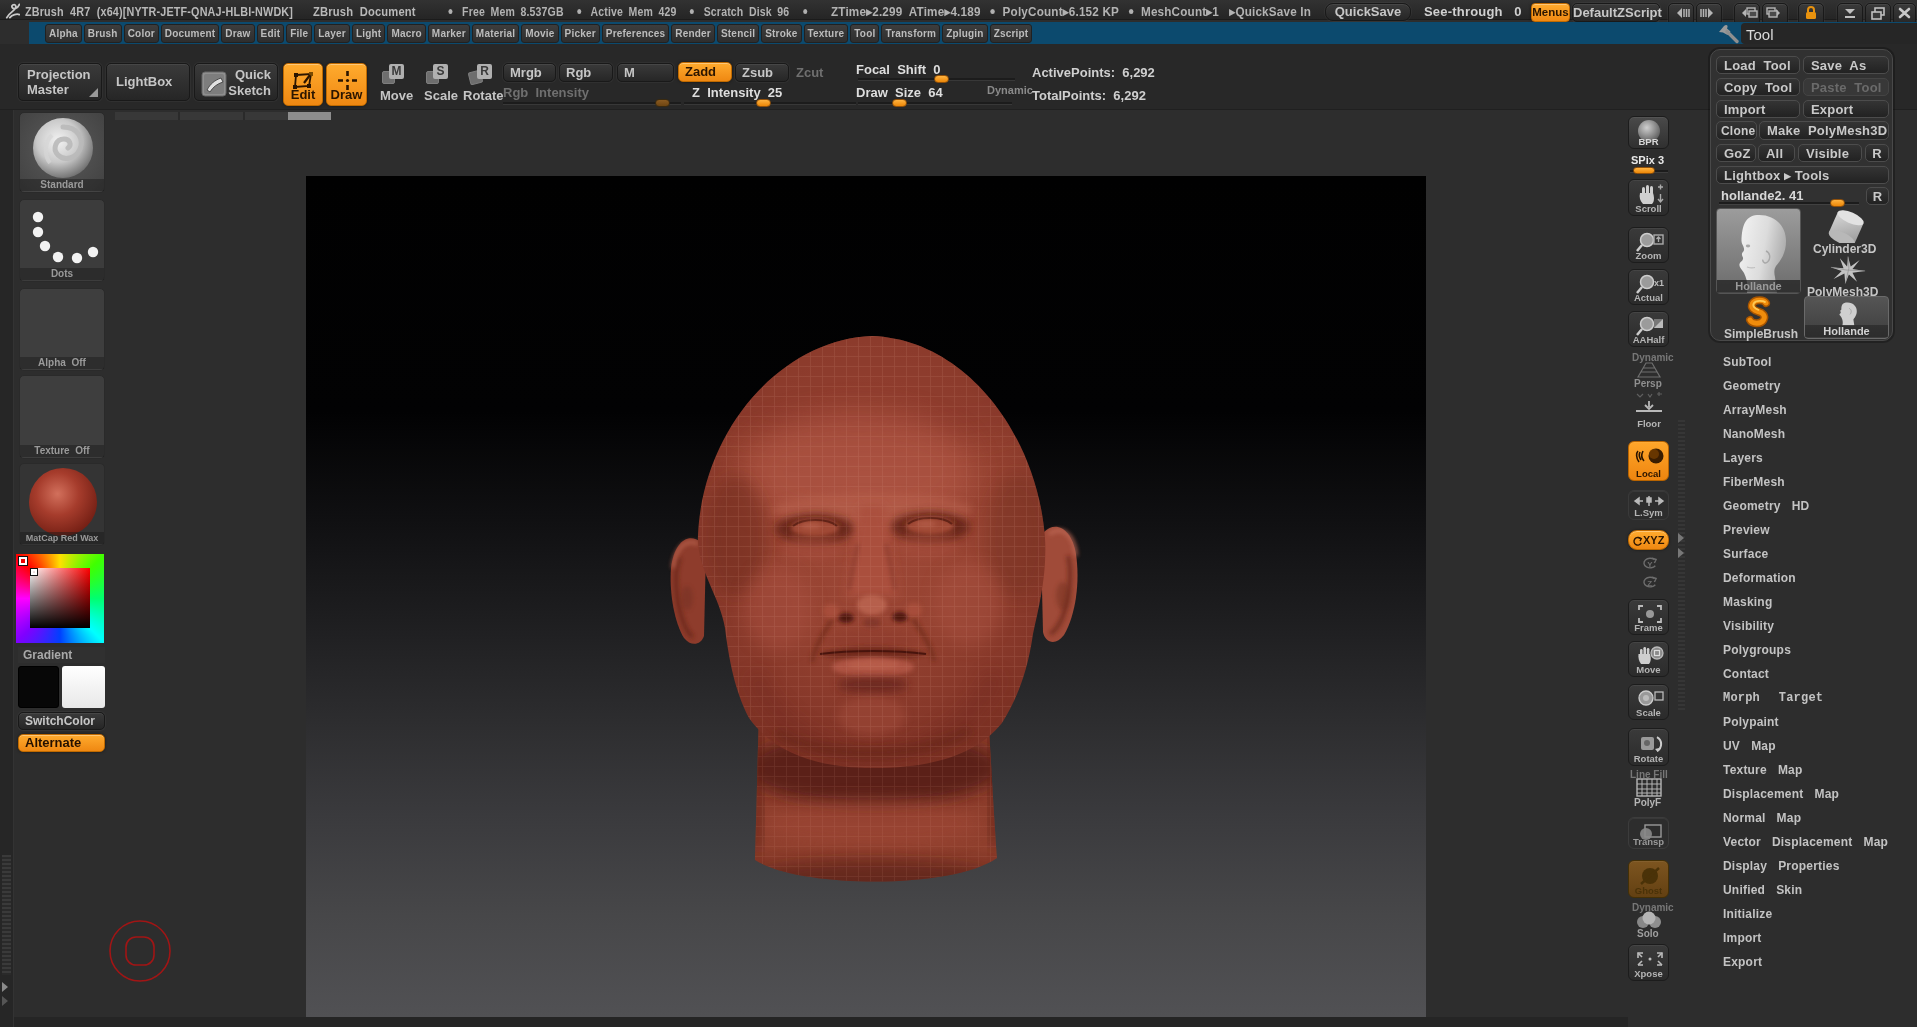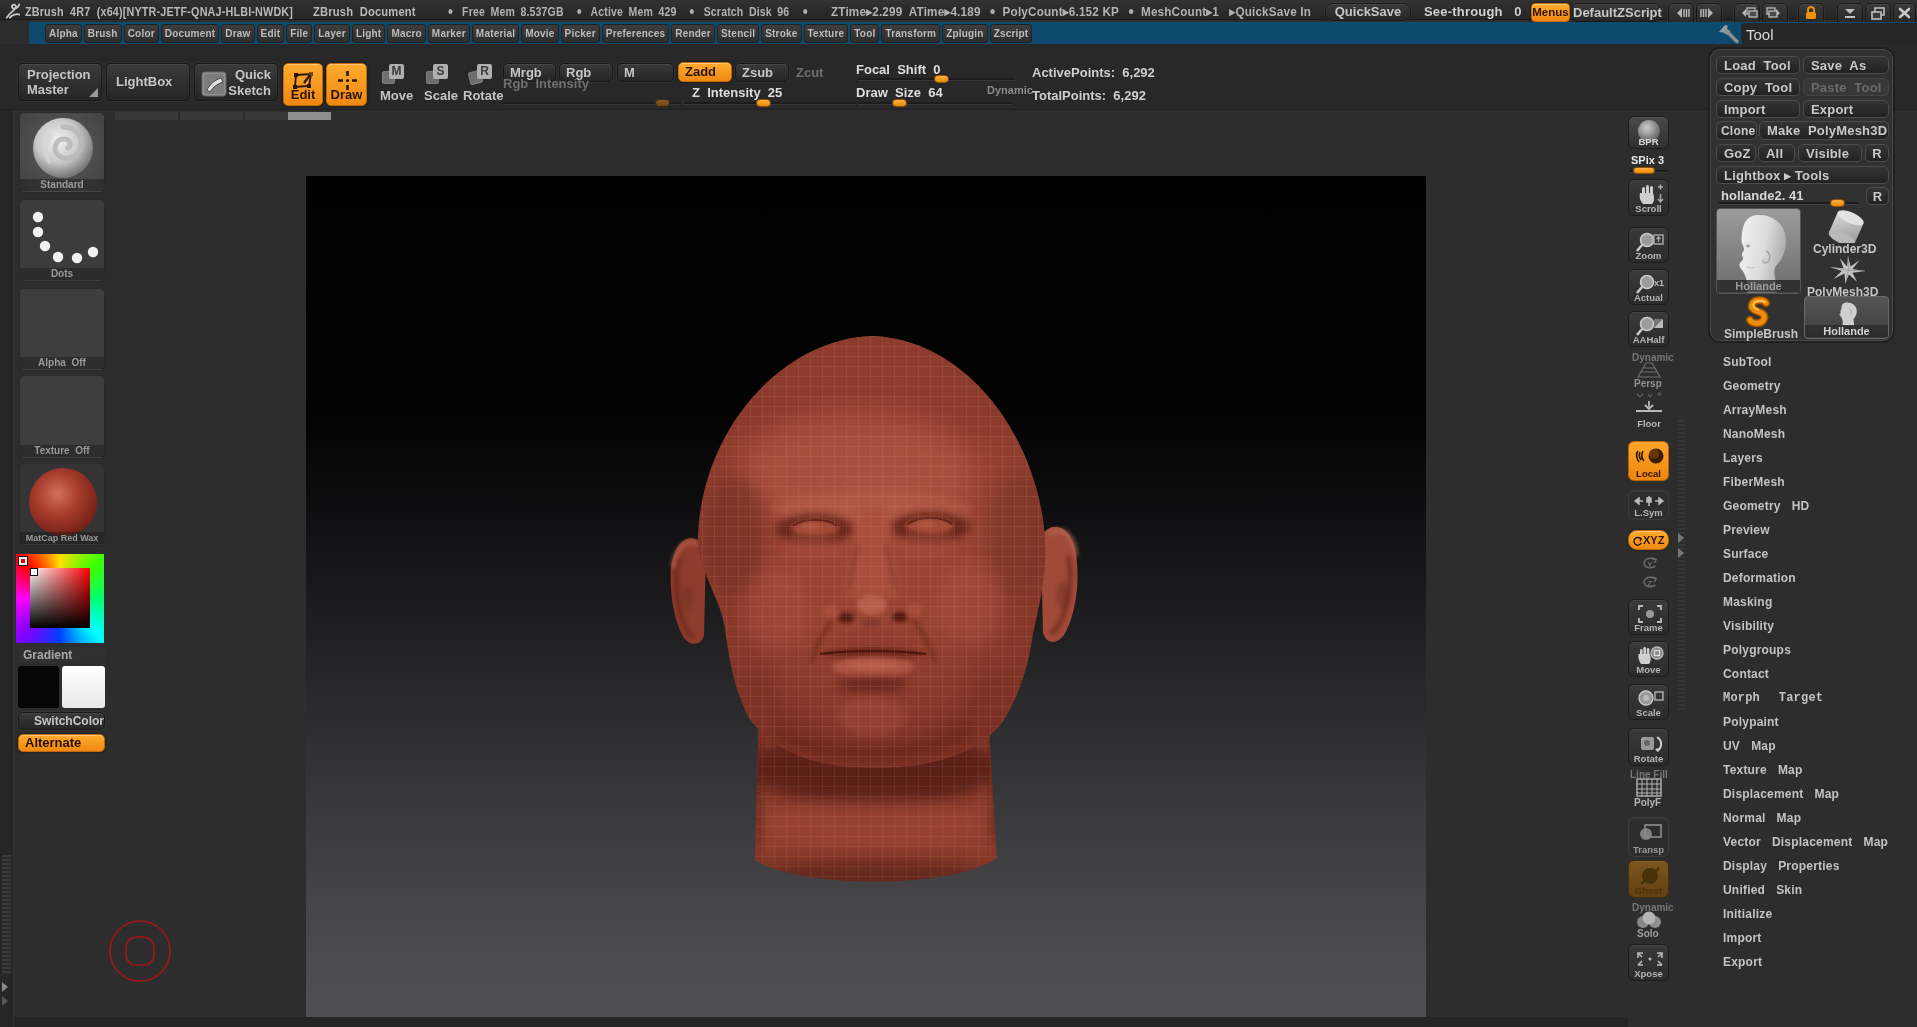--- a/index.html
+++ b/index.html
@@ -138,21 +138,21 @@
  <div class="lab" style="left:424px;top:44px;font-size:13px;color:#c5c5c5;">Scale</div>
  <div class="msrback" style="left:469px;top:27px;transform:rotate(-14deg)"></div>
       <div class="msr" style="left:477px;top:20px;">R</div>
  <div class="lab" style="left:463px;top:44px;font-size:13px;color:#c5c5c5;">Rotate</div>
  <div class="tbtn" style="left:503px;top:19px;width:53px;height:19px;font-size:13px;line-height:17px;padding-left:6px;">Mrgb</div>
  <div class="tbtn" style="left:559px;top:19px;width:54px;height:19px;font-size:13px;line-height:17px;padding-left:6px;">Rgb</div>
  <div class="tbtn" style="left:617px;top:19px;width:57px;height:19px;font-size:13px;line-height:17px;padding-left:6px;">M</div>
  <div class="tbtn obtn" style="left:678px;top:18px;width:54px;height:20px;font-size:13px;line-height:18px;padding-left:6px;font-weight:bold;">Zadd</div>
  <div class="tbtn" style="left:735px;top:19px;width:54px;height:19px;font-size:13px;line-height:17px;padding-left:6px;">Zsub</div>
  <div class="lab dim" style="left:796px;top:21px;font-size:13px;">Zcut</div>
- <div class="lab dim" style="left:503px;top:32px;font-size:13px;">Rgb&nbsp; Intensity</div>
+ <div class="lab dim" style="left:503px;top:41px;font-size:13px;">Rgb&nbsp; Intensity</div>
  <div class="track" style="left:503px;top:58px;width:178px"></div>
  <div class="knob knobdim" style="left:655px;top:55px;"></div>
  <div class="lab" style="left:692px;top:41px;font-size:13px;color:#dedede;">Z&nbsp; Intensity&nbsp; 25</div>
  <div class="track" style="left:684px;top:58px;width:172px"></div>
  <div class="knob" style="left:756px;top:55px;"></div>
  <div class="lab" style="left:856px;top:18px;font-size:13px;color:#dedede;">Focal&nbsp; Shift&nbsp; 0</div>
  <div class="track" style="left:858px;top:34px;width:157px"></div>
  <div class="knob" style="left:934px;top:31px;"></div>
  <div class="lab" style="left:856px;top:41px;font-size:13px;color:#dedede;">Draw&nbsp; Size&nbsp; 64</div>
  <div class="track" style="left:858px;top:58px;width:154px"></div>
@@ -221,21 +221,21 @@
 </div>
 
 <div class="abs" style="left:16px;top:554px;width:88px;height:89px;background:conic-gradient(from 0deg at 50% 50%, #ffe000 0deg, #40ff00 45deg, #00ff70 90deg, #00ffff 135deg, #0040ff 180deg, #8000ff 225deg, #ff00ff 270deg, #ff0000 315deg, #ffe000 360deg);"></div>
 <div class="abs" style="left:30px;top:568px;width:60px;height:60px;background:linear-gradient(to bottom,rgba(0,0,0,0) 0%,#000 100%),linear-gradient(to right,#fff 0%,#f00 100%);"></div>
 <div class="abs" style="left:19px;top:557px;width:8px;height:8px;border:2px solid #fff;outline:1.5px solid #111;background:#e00;"></div>
 <div class="abs" style="left:31px;top:569px;width:6px;height:6px;border:2px solid #fff;outline:1px solid #111;background:transparent;"></div>
 <div class="abs" style="left:18px;top:647px;width:87px;height:16px;background:#303030;"></div>
 <div class="lab" style="left:23px;top:648px;font-size:12px;color:#a9a9a9;">Gradient</div>
 <div class="abs" style="left:18px;top:666px;width:41px;height:42px;background:#070707;border:1px solid #000;border-radius:3px;"></div>
 <div class="abs" style="left:62px;top:666px;width:43px;height:42px;background:linear-gradient(#ffffff,#e8e8e8);border-radius:3px;"></div>
-<div class="tbtn" style="left:18px;top:712px;width:87px;height:18px;font-size:12px;text-align:right;line-height:17px;padding-left:6px;">SwitchColor</div>
+<div class="tbtn" style="left:18px;top:712px;width:87px;height:18px;font-size:12px;text-align:left;line-height:17px;padding-left:6px;">SwitchColor</div>
 <div class="tbtn obtn" style="left:18px;top:734px;width:87px;height:18px;font-size:13px;line-height:16px;padding-left:6px;color:#241000;">Alternate</div>
 
 <svg class="abs" style="left:105px;top:916px" width="70" height="70" viewBox="0 0 70 70">
  <circle cx="35" cy="35" r="30" fill="none" stroke="#a11515" stroke-width="1.6"></circle>
  <rect x="21" y="21" width="28" height="28" rx="10" fill="none" stroke="#a11515" stroke-width="1.6"></rect>
 </svg>
 
 <div class="abs" id="canvas" style="left:306px;top:176px;width:1120px;height:841px;background:linear-gradient(180deg,#010101 0%,#020203 28%,#101012 41%,#1d1d1f 52%,#2c2c2e 64%,#3a3a3d 76%,#474749 88%,#515154 100%);">
 <svg width="1120" height="841" viewBox="0 0 1120 841">
 <defs>
@@ -479,21 +479,21 @@
         <path d="M20 16 l3 3 1 -4" fill="#ccc"></path>
       </svg>
  <div class="riclab">Rotate</div>
 </div>
 <div class="lab dim" style="left:1630px;top:769px;font-size:10px;color:#777;">Line&nbsp;Fill</div>
 <svg class="abs" style="left:1636px;top:778px" width="26" height="19" viewBox="0 0 26 19">
       <rect x="1" y="1" width="24" height="17" fill="none" stroke="#b5b5b5" stroke-width="1.4"></rect>
       <path d="M1 6 h24 M1 11 h24 M1 15 h24 M6 1 v17 M11 1 v17 M16 1 v17 M21 1 v17" stroke="#b5b5b5" stroke-width="1"></path>
     </svg>
 <div class="lab" style="left:1634px;top:797px;font-size:10px;color:#b5b5b5;">PolyF</div>
-<div class="ric" style="top:817px;height:40px;background:none;border-color:#3c3c3c;">
+<div class="ric" style="top:817px;height:32px;background:none;border-color:#3c3c3c;">
  <svg class="abs" style="left:6px;top:4px" width="30" height="20" viewBox="0 0 30 20">
         <rect x="10" y="3" width="16" height="12" fill="none" stroke="#999" stroke-width="1.4"></rect>
         <circle cx="11" cy="12" r="6" fill="#8a8a8a" opacity="0.9"></circle>
       </svg>
  <div class="riclab" style="color:#9a9a9a">Transp</div>
 </div>
 <div class="ric" style="top:860px;height:38px;background:linear-gradient(#7d5520,#634012);border-color:#443006;">
  <svg class="abs" style="left:8px;top:5px" width="26" height="20" viewBox="0 0 26 20">
         <circle cx="13" cy="10" r="8" fill="#4a3208"></circle>
         <path d="M4 18 L22 2" stroke="#4a3208" stroke-width="2.5"></path>

